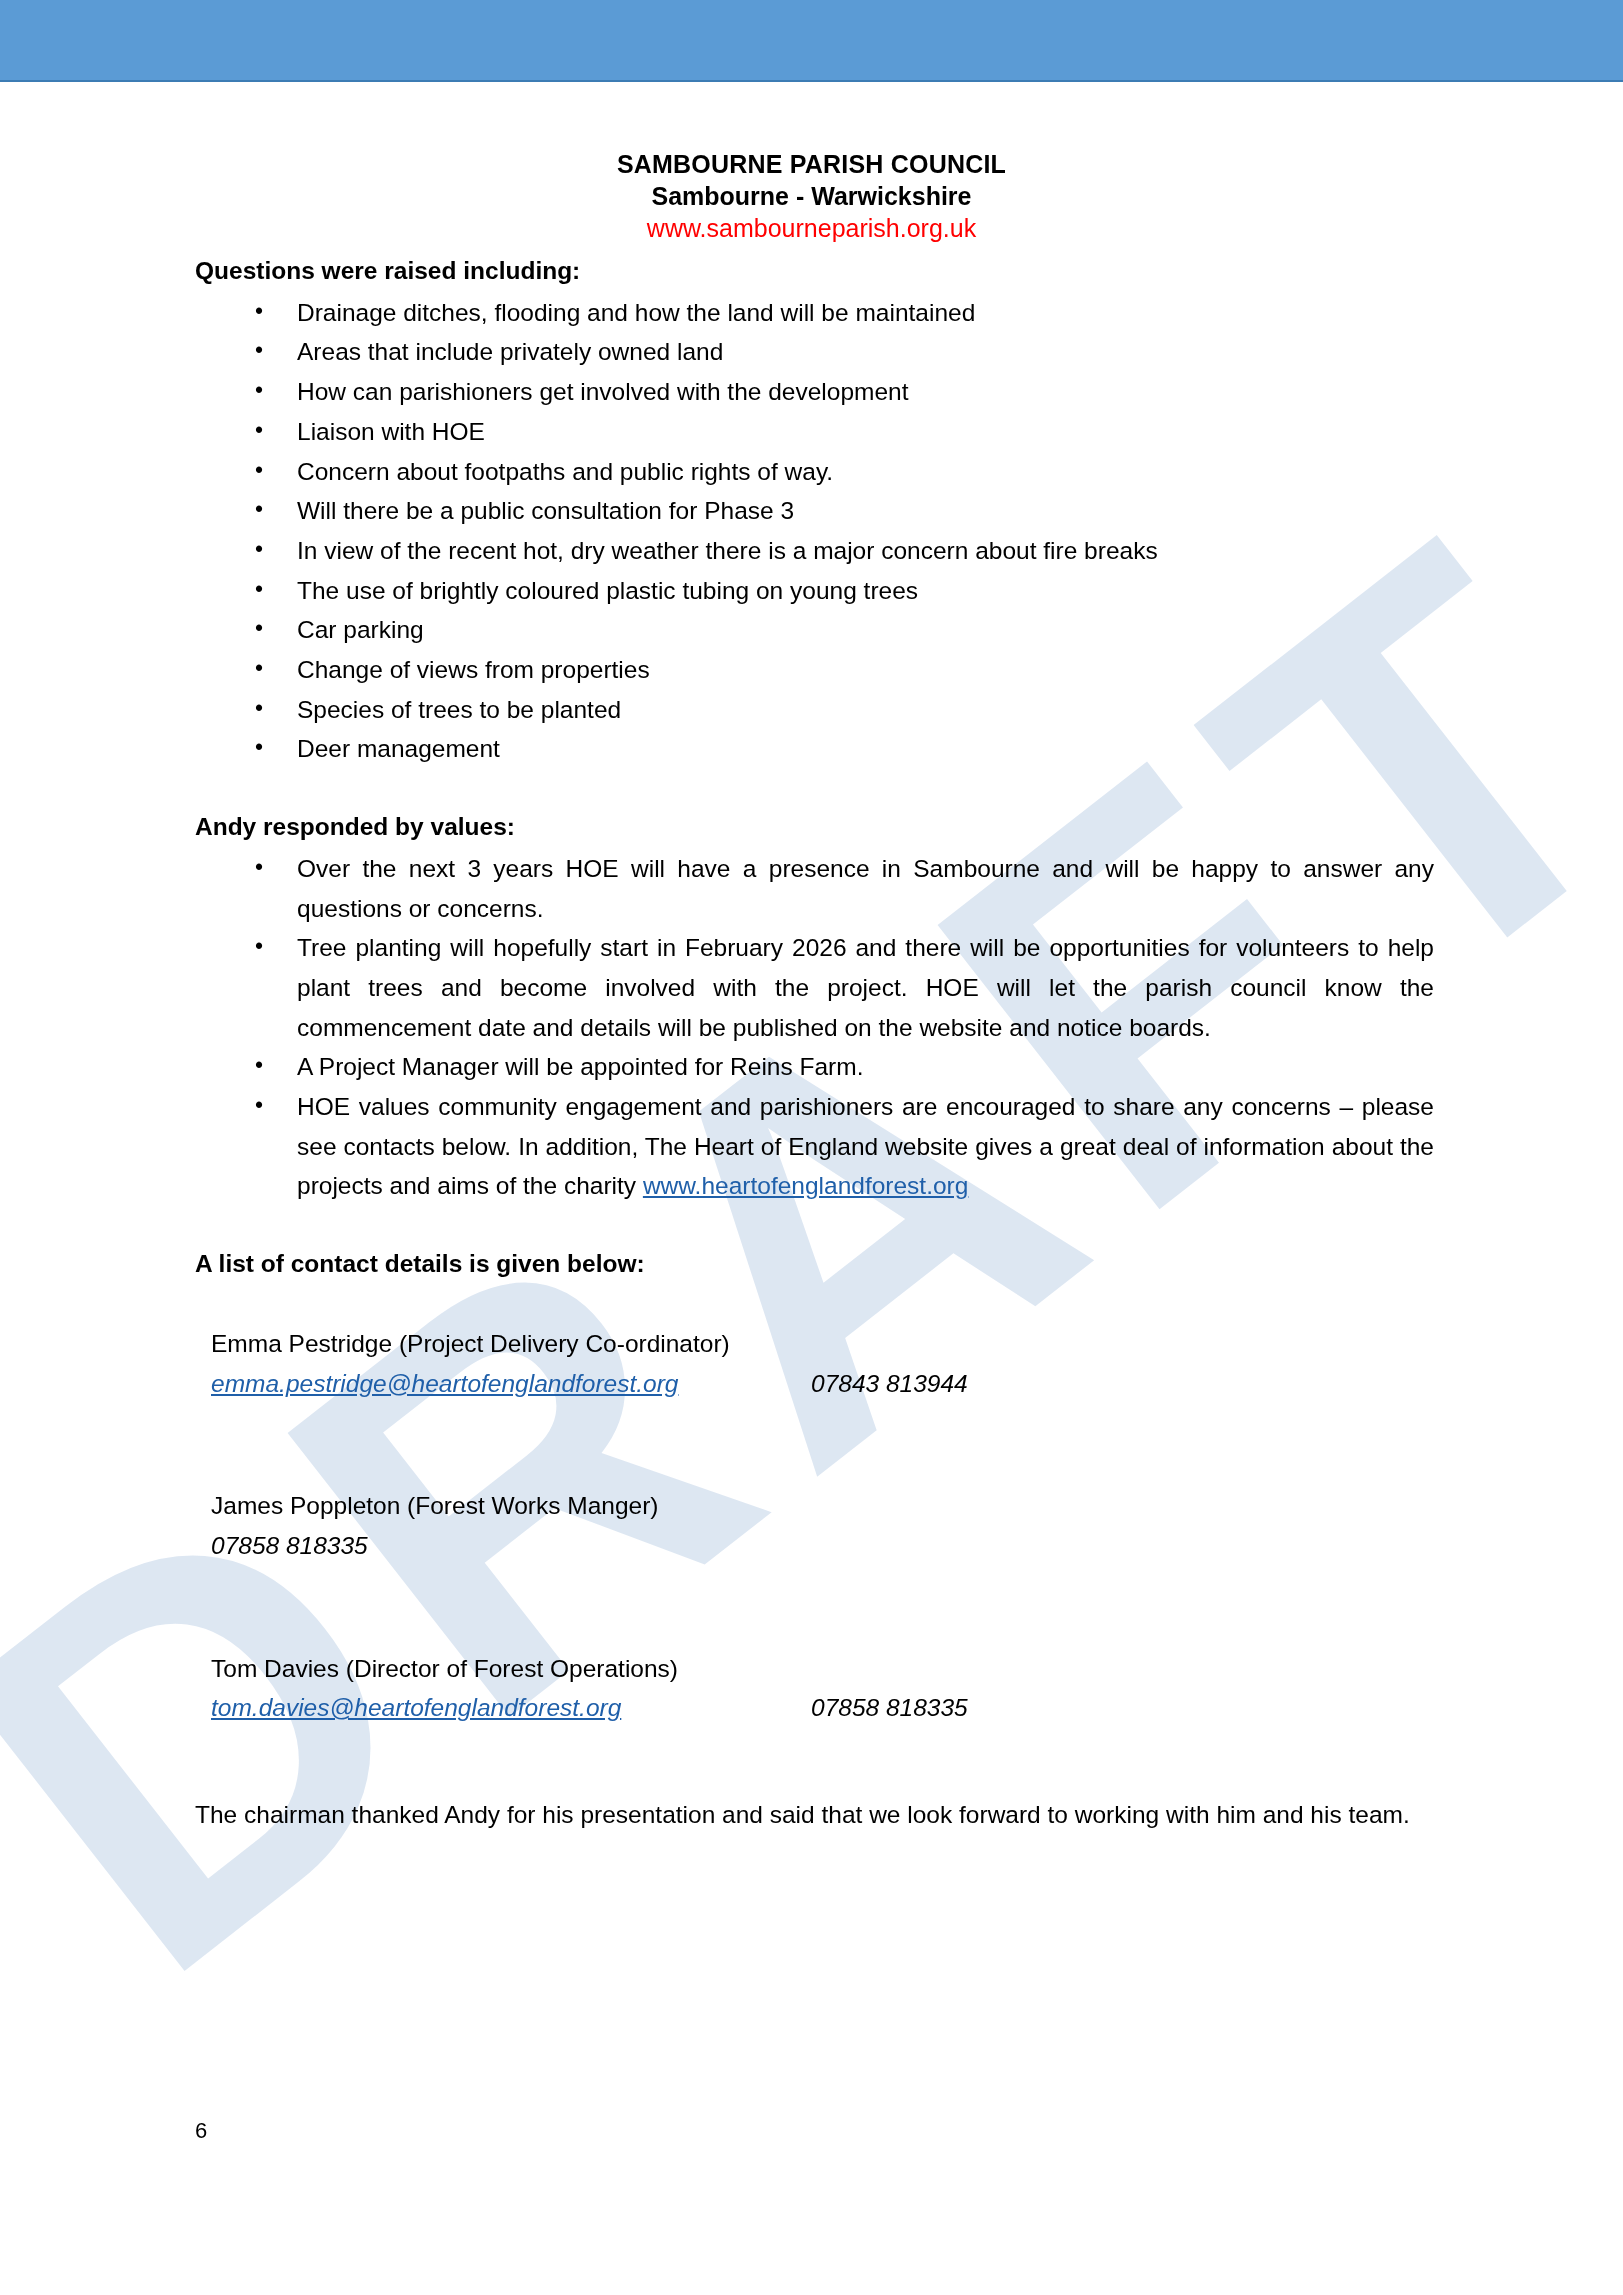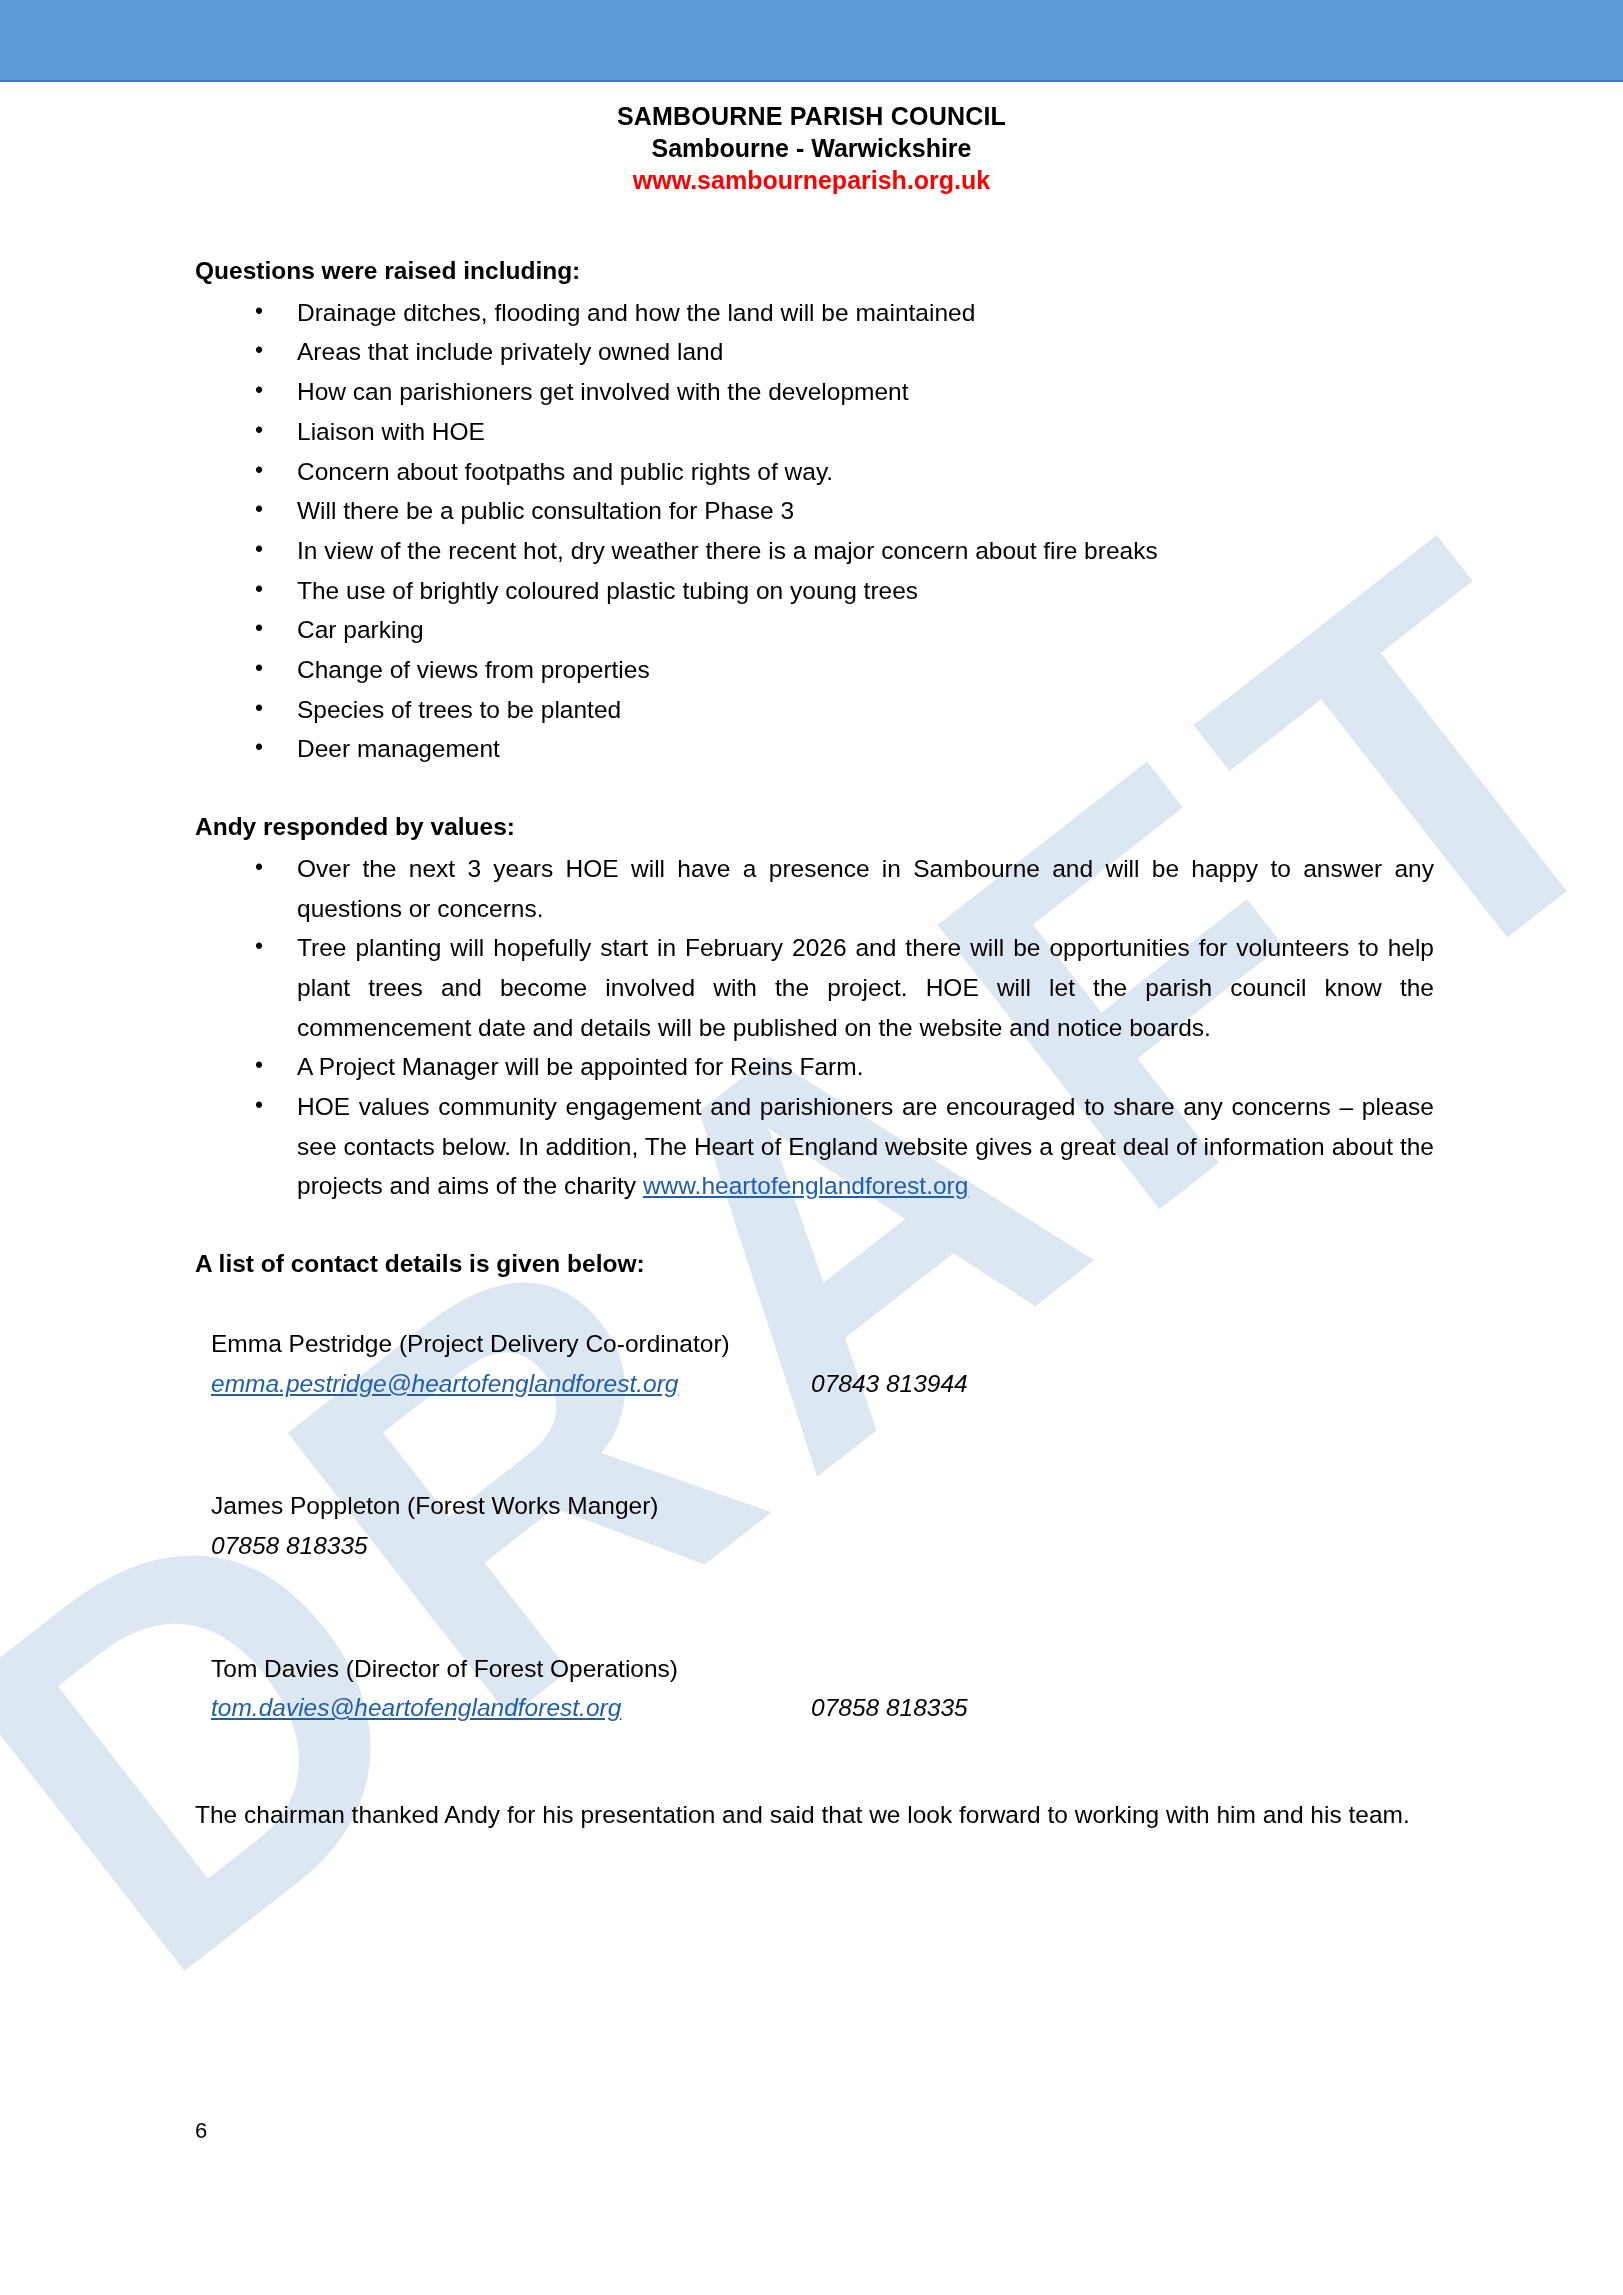--- a/index.html
+++ b/index.html
@@ -76,30 +76,31 @@
     top: 100px;
     width: 1623px;
     text-align: center;
   }
   .doc-header .line1 {
     font-size: 25px;
     font-weight: bold;
     color: #000000;
     letter-spacing: 0.2px;
     line-height: 1.28;
+    margin-top: 48px;
   }
   .doc-header .line2 {
     font-size: 25px;
     font-weight: bold;
     color: #000000;
     line-height: 1.28;
   }
   .doc-header .line3 {
     font-size: 25px;
-    font-weight: bold;
+    font-weight: normal;
     color: #FF0000;
     line-height: 1.28;
   }
 
   
   .body-area {
     position: absolute;
     left: 195px;
     top: 254px;
     width: 1239px;

